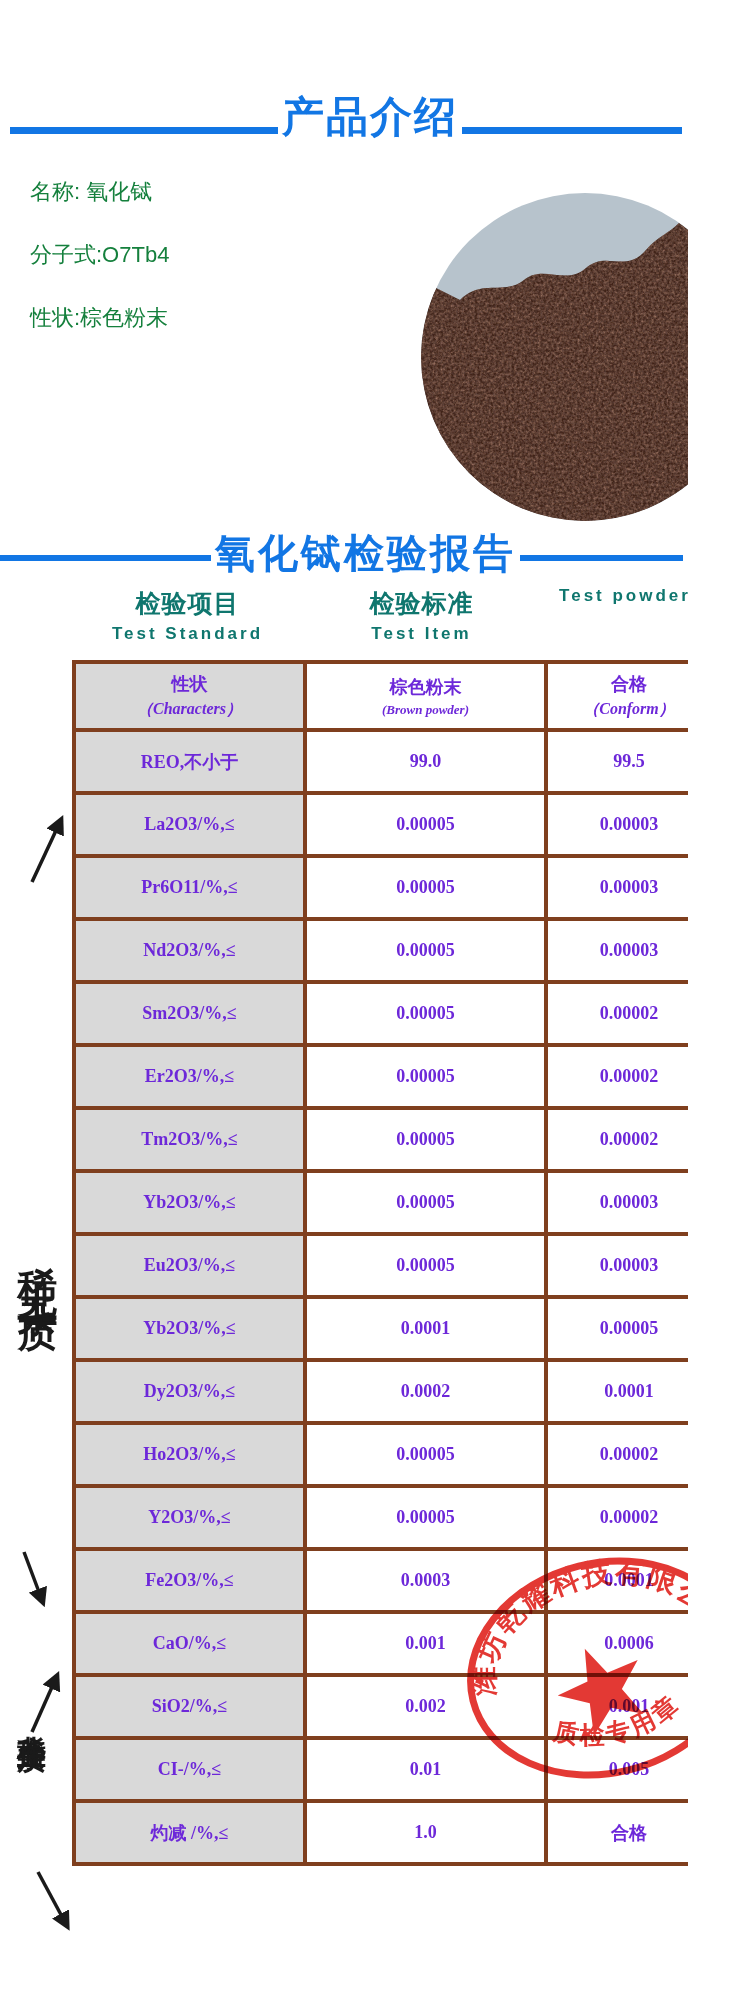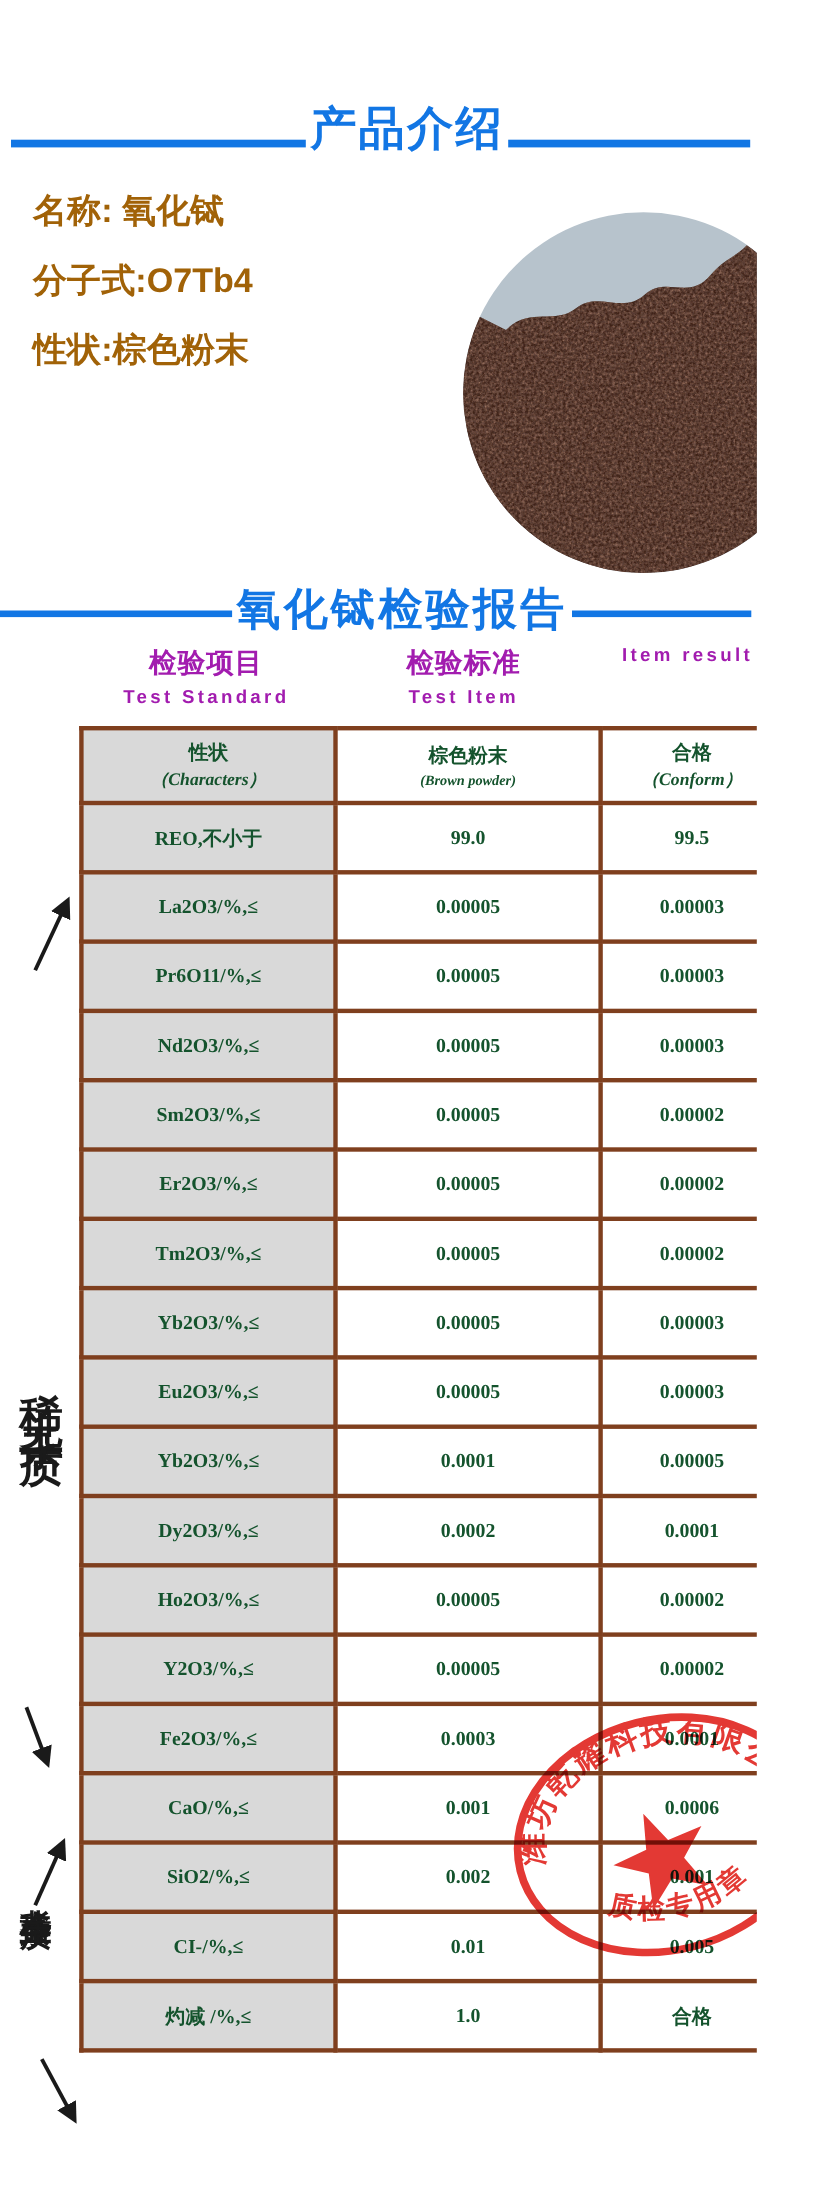--- a/index.html
+++ b/index.html
@@ -14,39 +14,39 @@
   .title1 .hline { height:7px; transform:translateY(13px); }
   .title2 .hline { height:6px; transform:translateY(5px); }
   .line-fix1 { width:268px; }
   .line-fix2 { width:211px; }
   .line-grow { flex:1 1 auto; }
   .title-text { color:#1276e4; font-weight:bold; white-space:nowrap; }
   .title1 .title-text { font-size:42px; letter-spacing:2px; margin:0 4px; }
   .title2 .title-text { font-size:40px; letter-spacing:3px; margin:0 4px; }
 
   
-  .info { position:absolute; left:30px; top:160px; color:#a16207; font-weight:bold;
-          font-size:31px; line-height:63px; white-space:nowrap; }
+  .info { position:absolute; left:30px; top:160px; color:#15803d; font-weight:normal;
+          font-size:22px; line-height:63px; white-space:nowrap; }
 
   
   .powder { position:absolute; left:420px; top:192px; }
 
   
   .theader { position:absolute; left:72px; top:584px; width:638px; display:flex;
-             color:#a21caf; text-align:center; }
+             color:#0f766e; text-align:center; }
   .th-col1 { width:231px; } .th-col2 { width:237px; } .th-col3 { width:170px; }
   .th-zh { font-size:25px; font-weight:bold; line-height:38px; letter-spacing:1px; }
   .th-en { font-size:17px; font-weight:bold; letter-spacing:3px; line-height:24px;
            font-family:Liberation Sans, sans-serif; }
 
   
   table.rtable { position:absolute; left:72px; top:660px; width:638px;
                  border-collapse:collapse; table-layout:fixed; }
   .rtable td { border:4px solid #7f3f1e; text-align:center; vertical-align:middle;
-               height:59px; padding:0; color:#14532d; font-weight:bold; font-size:18px;
+               height:59px; padding:0; color:#6d28d9; font-weight:bold; font-size:18px;
                font-family:"Liberation Serif","DejaVu Serif",serif; }
   .rtable tr:first-child td { height:64px; }
   .rtable td.c-item { background:#d9d9d9; width:227px; }
   .rtable td.c-std  { background:#ffffff; width:237px; }
   .rtable td.c-res  { background:#ffffff; width:162px; }
   .cell-main { display:block; }
   .cell-sub  { display:block; font-size:16px; margin-top:3px;font-style:italic; }
   .c-std .cell-sub { font-size:13px; }
 
   
@@ -120,21 +120,21 @@
   <div class="theader">
     <div class="th-col1">
       <div class="th-zh">检验项目</div>
       <div class="th-en">Test Standard</div>
     </div>
     <div class="th-col2">
       <div class="th-zh">检验标准</div>
       <div class="th-en">Test Item</div>
     </div>
     <div class="th-col3">
-      <div class="th-en">Item result</div>
+      <div class="th-en">Test powder</div>
     </div>
   </div>
 
   <table class="rtable">
     <tbody>
     <tr>
       <td class="c-item">
         <span class="cell-main">性状</span>
         <span class="cell-sub">（Characters）</span>
       </td>

